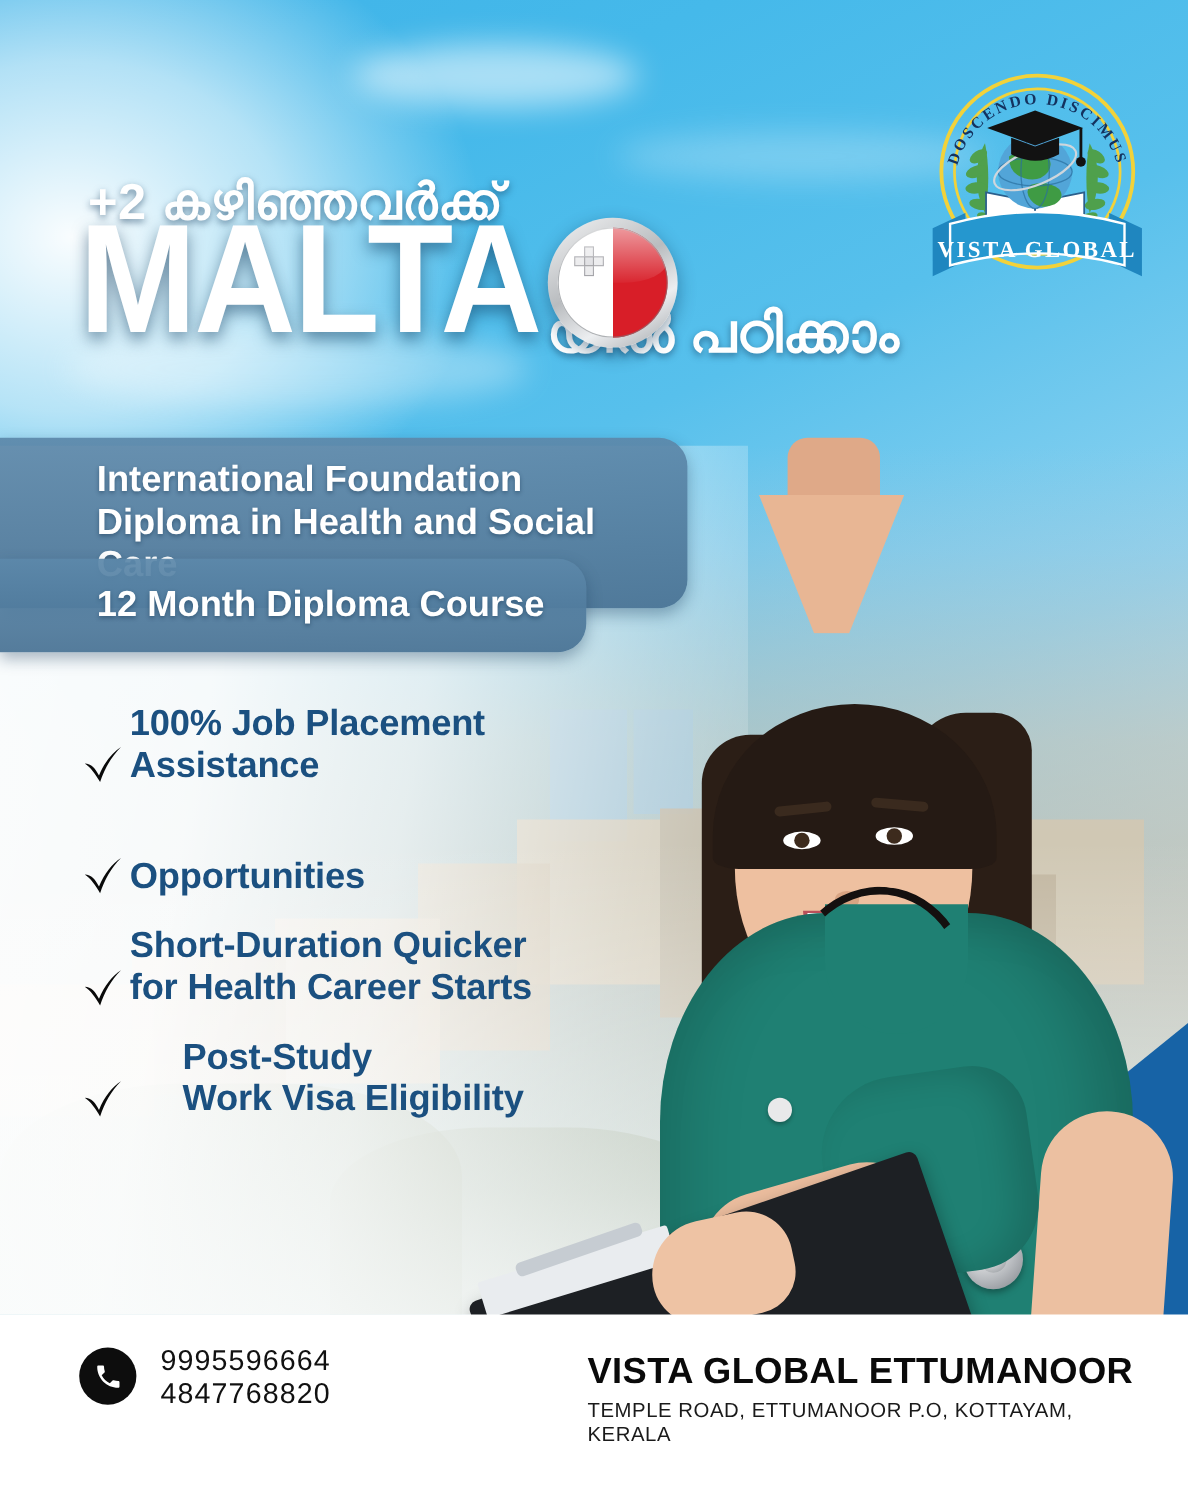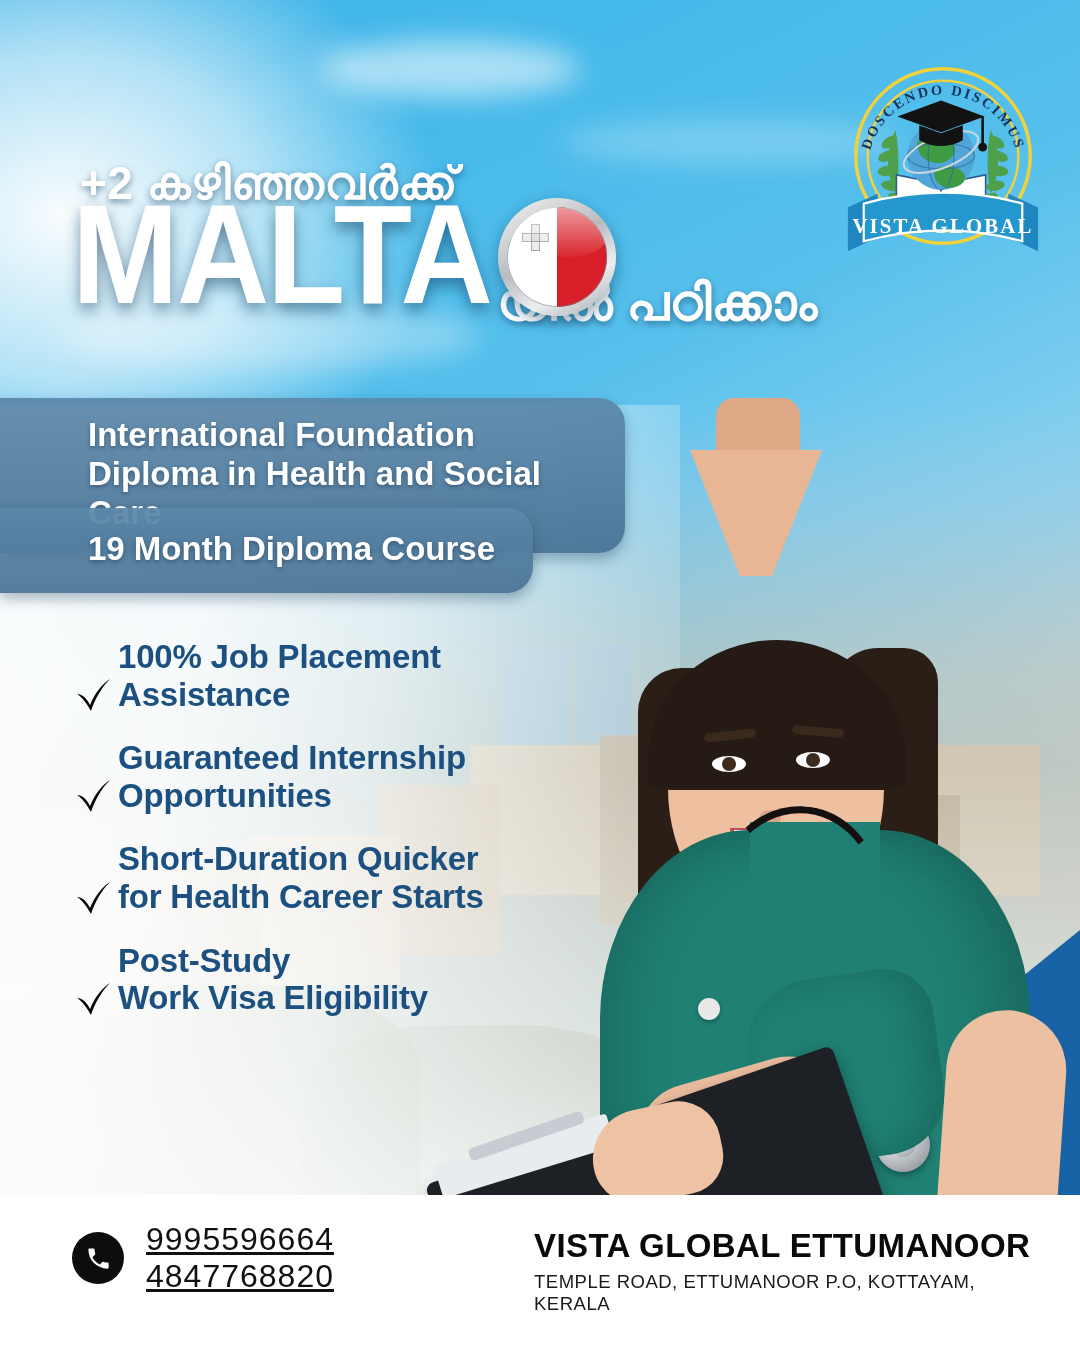--- a/index.html
+++ b/index.html
@@ -134,21 +134,21 @@
   .sleeve{position:absolute;left:210px;bottom:190px;width:190px;height:185px;background:#1f8073;
     border-radius:70px 50px 60px 60px;transform:rotate(-8deg);
     box-shadow:inset -18px 0 34px rgba(0,0,0,.16);}
   .arm-r{position:absolute;left:400px;bottom:40px;width:120px;height:300px;background:#ecc0a1;border-radius:60px 60px 40px 40px;transform:rotate(4deg);}
 
   
   .footer{position:absolute;left:0;bottom:0;width:1080px;height:155px;background:#fff;}
   .phone-grp{position:absolute;left:72px;top:26px;display:flex;align-items:center;}
   .phone-ic{width:52px;height:52px;border-radius:50%;background:#0d0d0d;display:flex;align-items:center;justify-content:center;margin-right:22px;}
   .phone-ic svg{width:27px;height:27px;}
-  .phones{font-size:32px;font-weight:500;color:#111;line-height:1.16;letter-spacing:1px;text-decoration:underline;}
+  .phones{font-size:26px;font-weight:500;color:#111;line-height:1.16;letter-spacing:1px;}
   .addr{position:absolute;left:534px;top:32px;width:510px;text-align:left;}
   .addr-name{font-size:33px;font-weight:800;color:#0a0a0a;letter-spacing:.4px;line-height:1.15;}
   .addr-line{font-size:18.5px;font-weight:400;color:#1a1a1a;letter-spacing:.5px;margin-top:6px;}
 </style>
 </head>
 <body>
 
 <div class="poster">
 
   <div class="sky">
@@ -263,21 +263,21 @@
       <div class="cross">
         <i class="h"></i>
           <i class="v"></i>
           <i class="c"></i>
       </div>
       <div class="flag-gloss"></div>
     </div>
   </div>
 
   <div class="banner banner-1">International Foundation Diploma in Health and Social Care</div>
-  <div class="banner banner-2">19 Month Diploma Course</div>
+  <div class="banner banner-2">12 Month Diploma Course</div>
 
   <div class="bullets">
 
     <div class="bullet">
       <span class="tick">
         <svg viewBox="0 0 38 36">
             <path d="M3 17 C9 17 13 22 16 28 C21 16 28 7 36 2 C27 11 21 22 17 34 C13 27 8 20 3 17 Z" fill="#0a0a0a"></path>
           </svg>
       </span>
       <span class="btext">
@@ -286,38 +286,38 @@
       </span>
     </div>
 
     <div class="bullet">
       <span class="tick">
         <svg viewBox="0 0 38 36">
             <path d="M3 17 C9 17 13 22 16 28 C21 16 28 7 36 2 C27 11 21 22 17 34 C13 27 8 20 3 17 Z" fill="#0a0a0a"></path>
           </svg>
       </span>
       <span class="btext">
-        <span>Guaranteed Internship</span><br>
+        <br>
         <span>Opportunities</span>
       </span>
     </div>
 
     <div class="bullet">
       <span class="tick">
         <svg viewBox="0 0 38 36">
             <path d="M3 17 C9 17 13 22 16 28 C21 16 28 7 36 2 C27 11 21 22 17 34 C13 27 8 20 3 17 Z" fill="#0a0a0a"></path>
           </svg>
       </span>
       <span class="btext">
         <span>Short-Duration Quicker</span><br>
         <span>for Health Career Starts</span>
       </span>
     </div>
 
-    <div class="bullet" style="margin-top:10px;">
+    <div class="bullet" style="margin-top:10px;gap:48px;">
       <span class="tick">
         <svg viewBox="0 0 38 36">
             <path d="M3 17 C9 17 13 22 16 28 C21 16 28 7 36 2 C27 11 21 22 17 34 C13 27 8 20 3 17 Z" fill="#0a0a0a"></path>
           </svg>
       </span>
       <span class="btext">
         <span>Post-Study</span><br>
         <span>Work Visa Eligibility</span>
       </span>
     </div>

